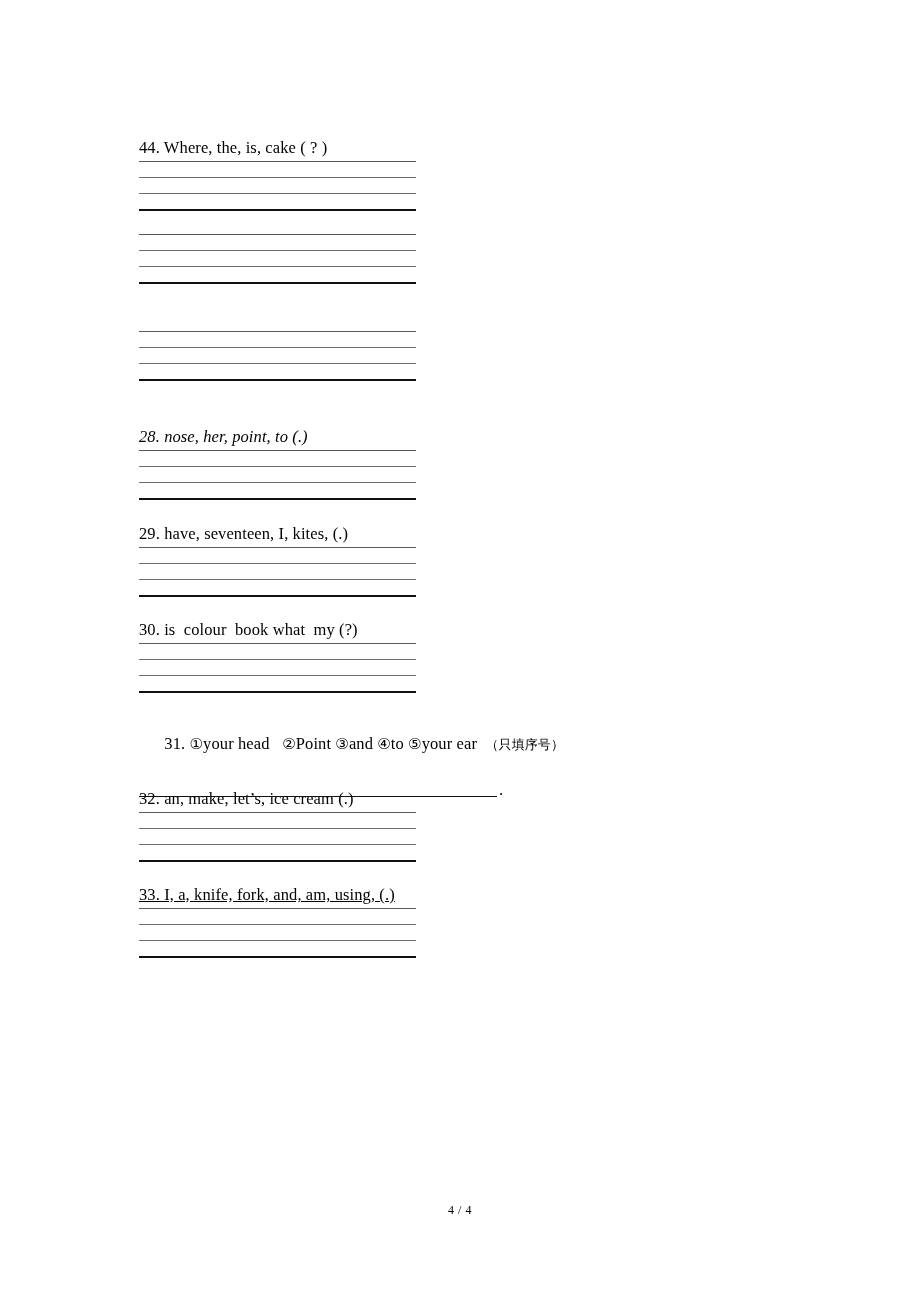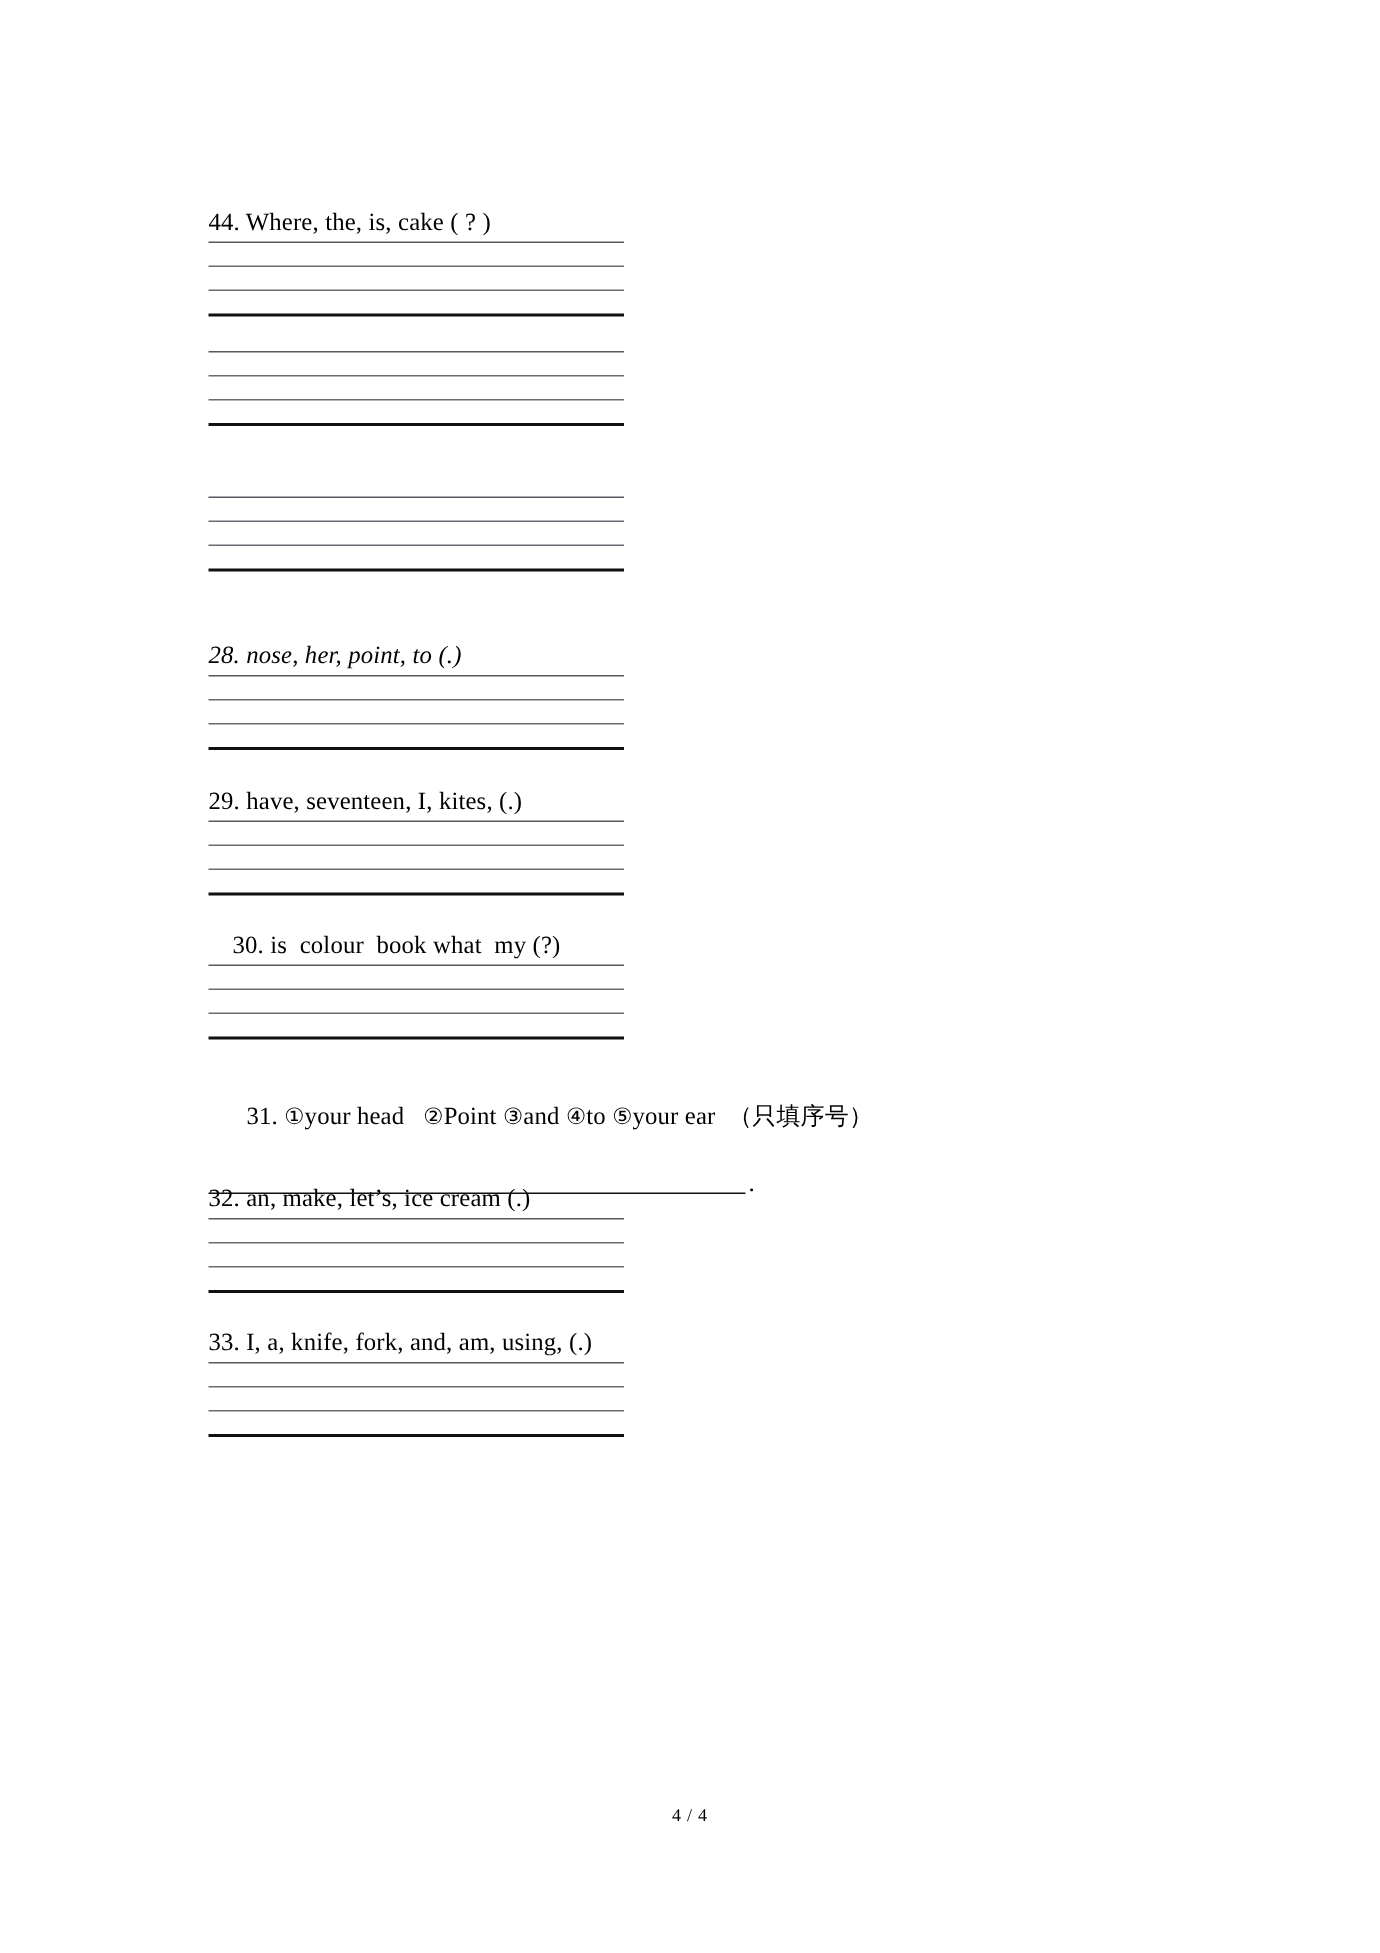--- a/index.html
+++ b/index.html
@@ -76,21 +76,21 @@
     font-size: 16.5px;
     line-height: 20px;
   }
 
   .circ {
     font-family: "DejaVu Sans", sans-serif;
     font-size: 15px;
   }
   .cjk {
     font-family: "DejaVu Sans", sans-serif;
-    font-size: 16px;
+    font-size: 13px;
   }
 
   
   .footer {
     position: absolute;
     left: 0;
     right: 0;
     top: 1203px;
     text-align: center;
     font-size: 12px;
@@ -147,41 +147,41 @@
         <div class="prompt" style="width: 277px;">29. have, seventeen, I, kites, (.)</div>
         <div class="prompt-rule" style="width: 277px;"></div>
         <div class="rule-gap"></div>
         <div class="rule thin" style="width: 277px;"></div>
         <div class="rule-gap"></div>
         <div class="rule thin" style="width: 277px;"></div>
         <div class="rule-gap"></div>
         <div class="rule thick" style="width: 277px;"></div>
       </div>
       <div class="exercise" style="top: 620px;">
-        <div class="prompt" style="width: 277px; margin-left: 16px;">30. is  colour  book what  my (?)</div>
+        <div class="prompt" style="width: 277px;">30. is  colour  book what  my (?)</div>
         <div class="prompt-rule" style="width: 277px;"></div>
         <div class="rule-gap"></div>
         <div class="rule thin" style="width: 277px;"></div>
         <div class="rule-gap"></div>
         <div class="rule thin" style="width: 277px;"></div>
         <div class="rule-gap"></div>
         <div class="rule thick" style="width: 277px;"></div>
       </div>
       <div class="exercise" style="top: 789px;">
         <div class="prompt" style="width: 277px;">32. an, make, let’s, ice cream (.)</div>
         <div class="prompt-rule" style="width: 277px;"></div>
         <div class="rule-gap"></div>
         <div class="rule thin" style="width: 277px;"></div>
         <div class="rule-gap"></div>
         <div class="rule thin" style="width: 277px;"></div>
         <div class="rule-gap"></div>
         <div class="rule thick" style="width: 277px;"></div>
       </div>
       <div class="exercise" style="top: 885px;">
-        <div class="prompt" style="width: 277px;">33. I, a, knife, fork, and, am, using, (.)</div>
+        <div class="prompt" style="width: 277px; text-decoration: underline;">33. I, a, knife, fork, and, am, using, (.)</div>
         <div class="prompt-rule" style="width: 277px;"></div>
         <div class="rule-gap"></div>
         <div class="rule thin" style="width: 277px;"></div>
         <div class="rule-gap"></div>
         <div class="rule thin" style="width: 277px;"></div>
         <div class="rule-gap"></div>
         <div class="rule thick" style="width: 277px;"></div>
       </div>
     </div>
 

